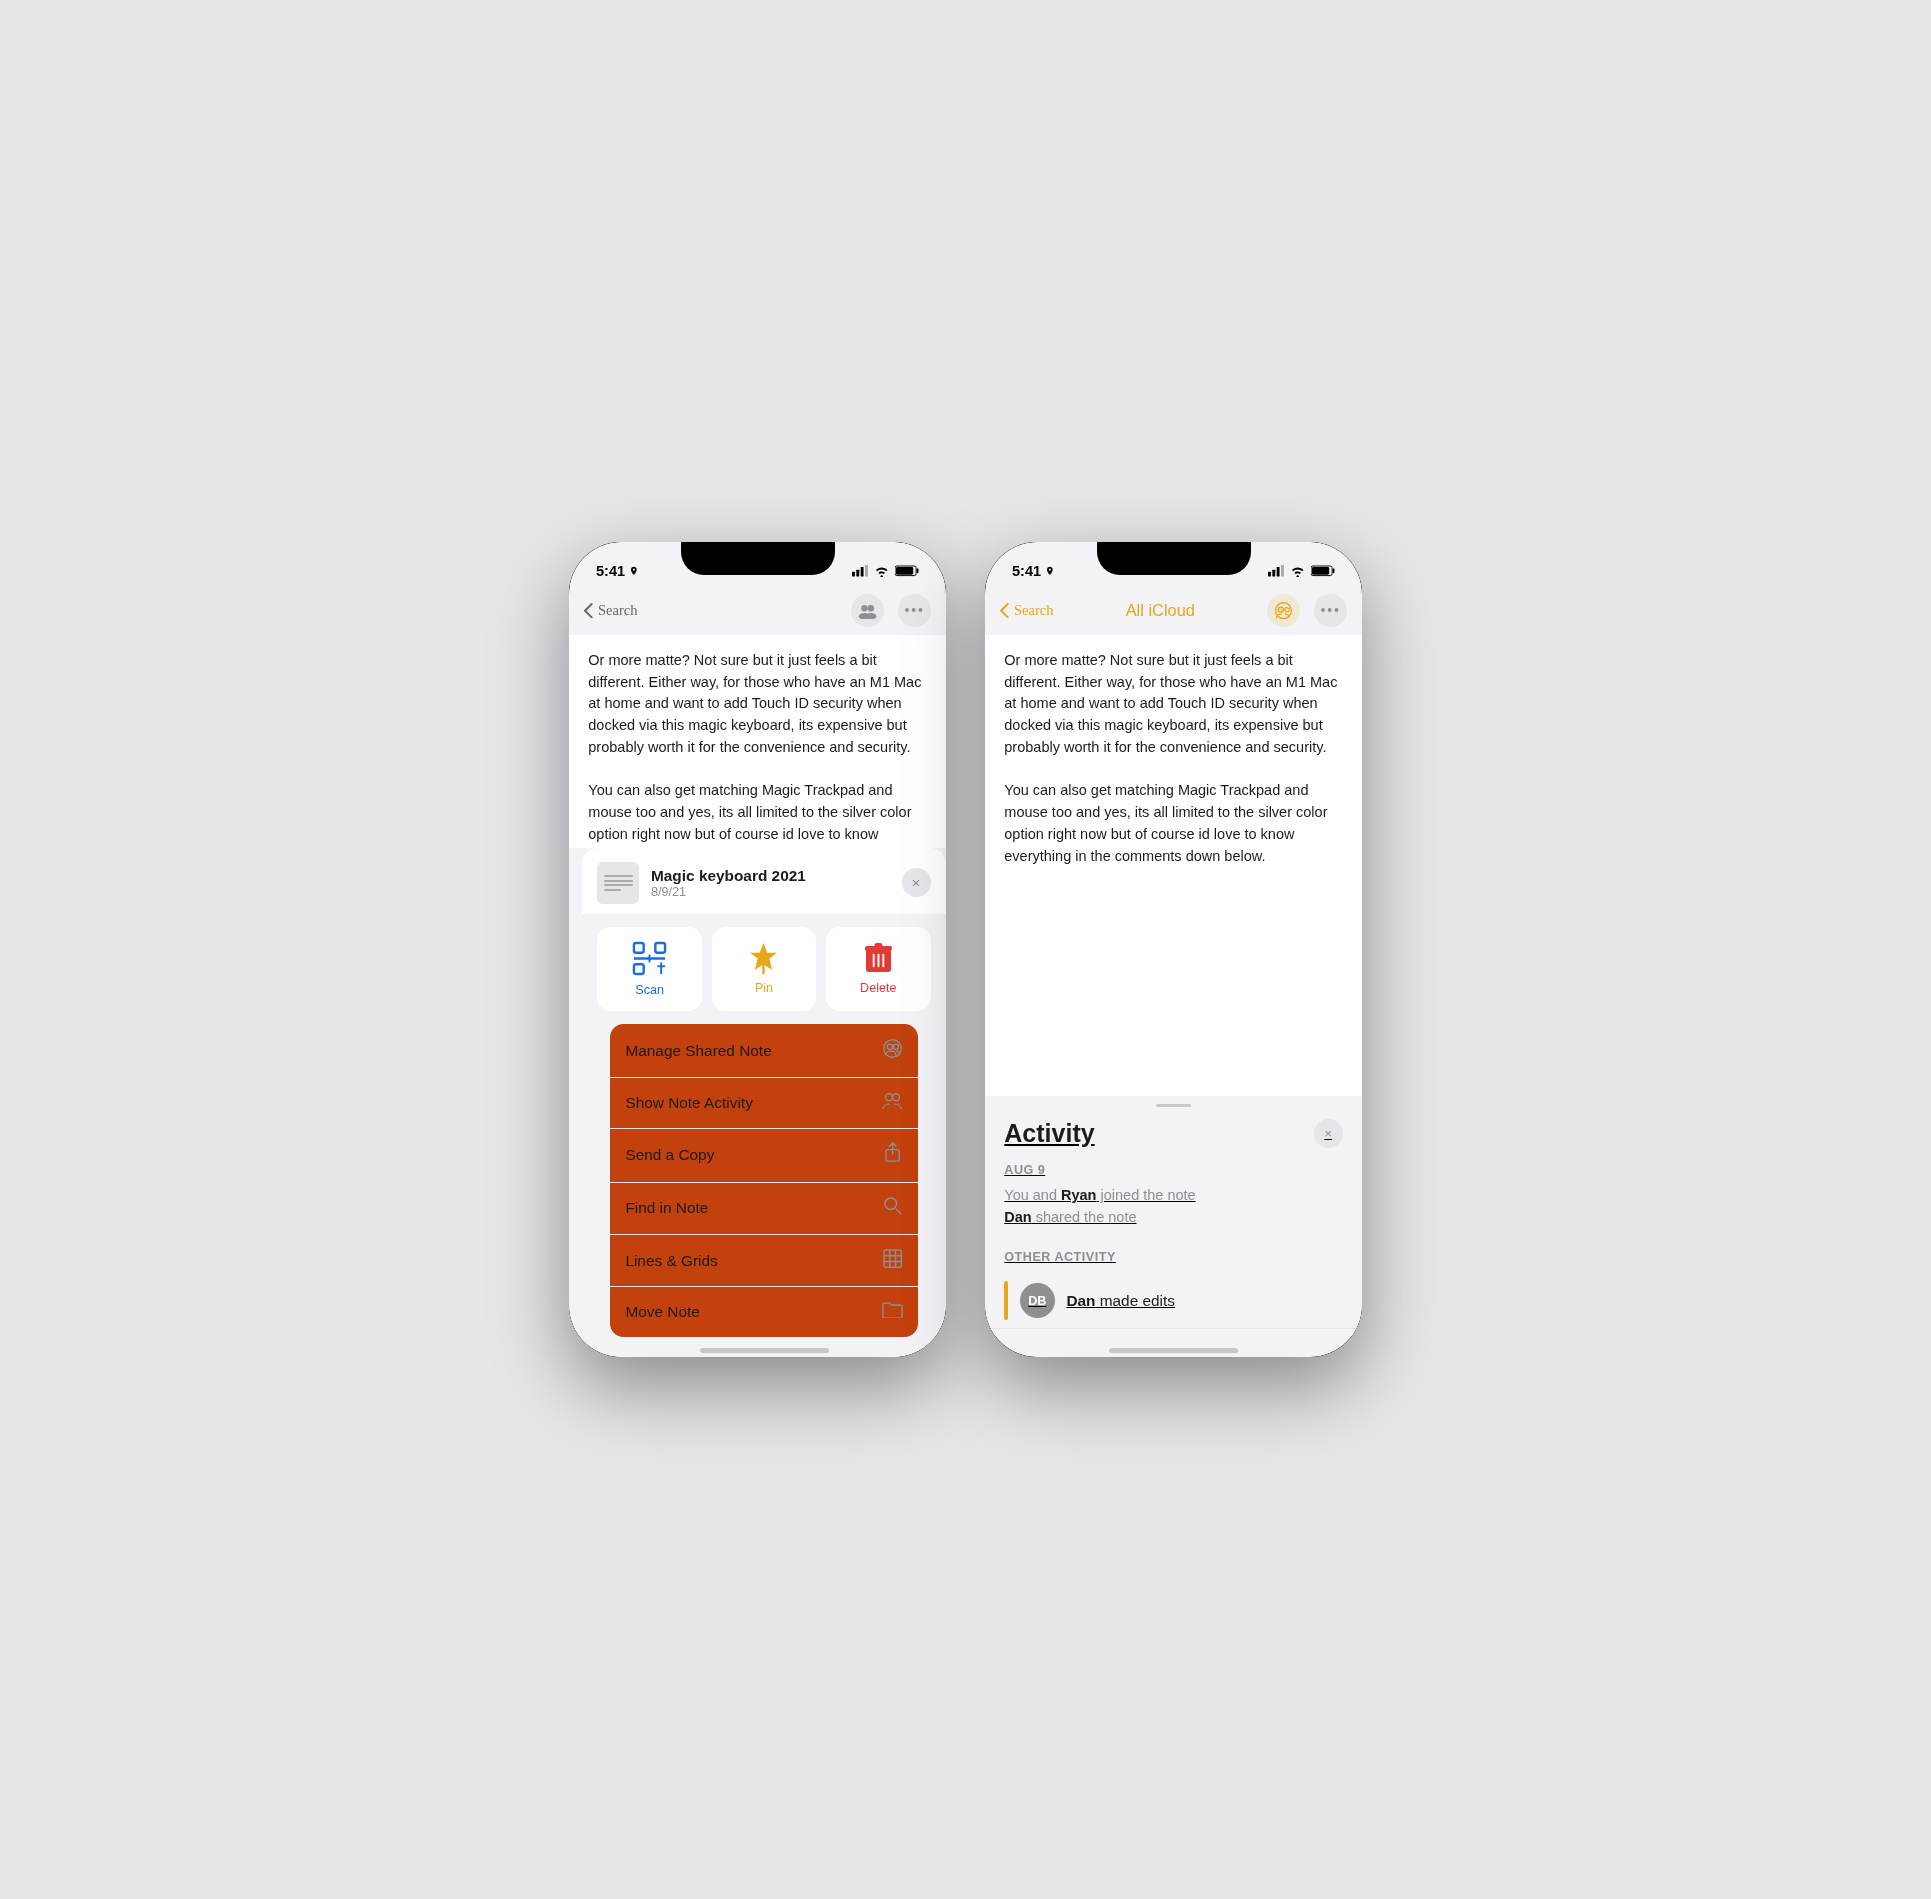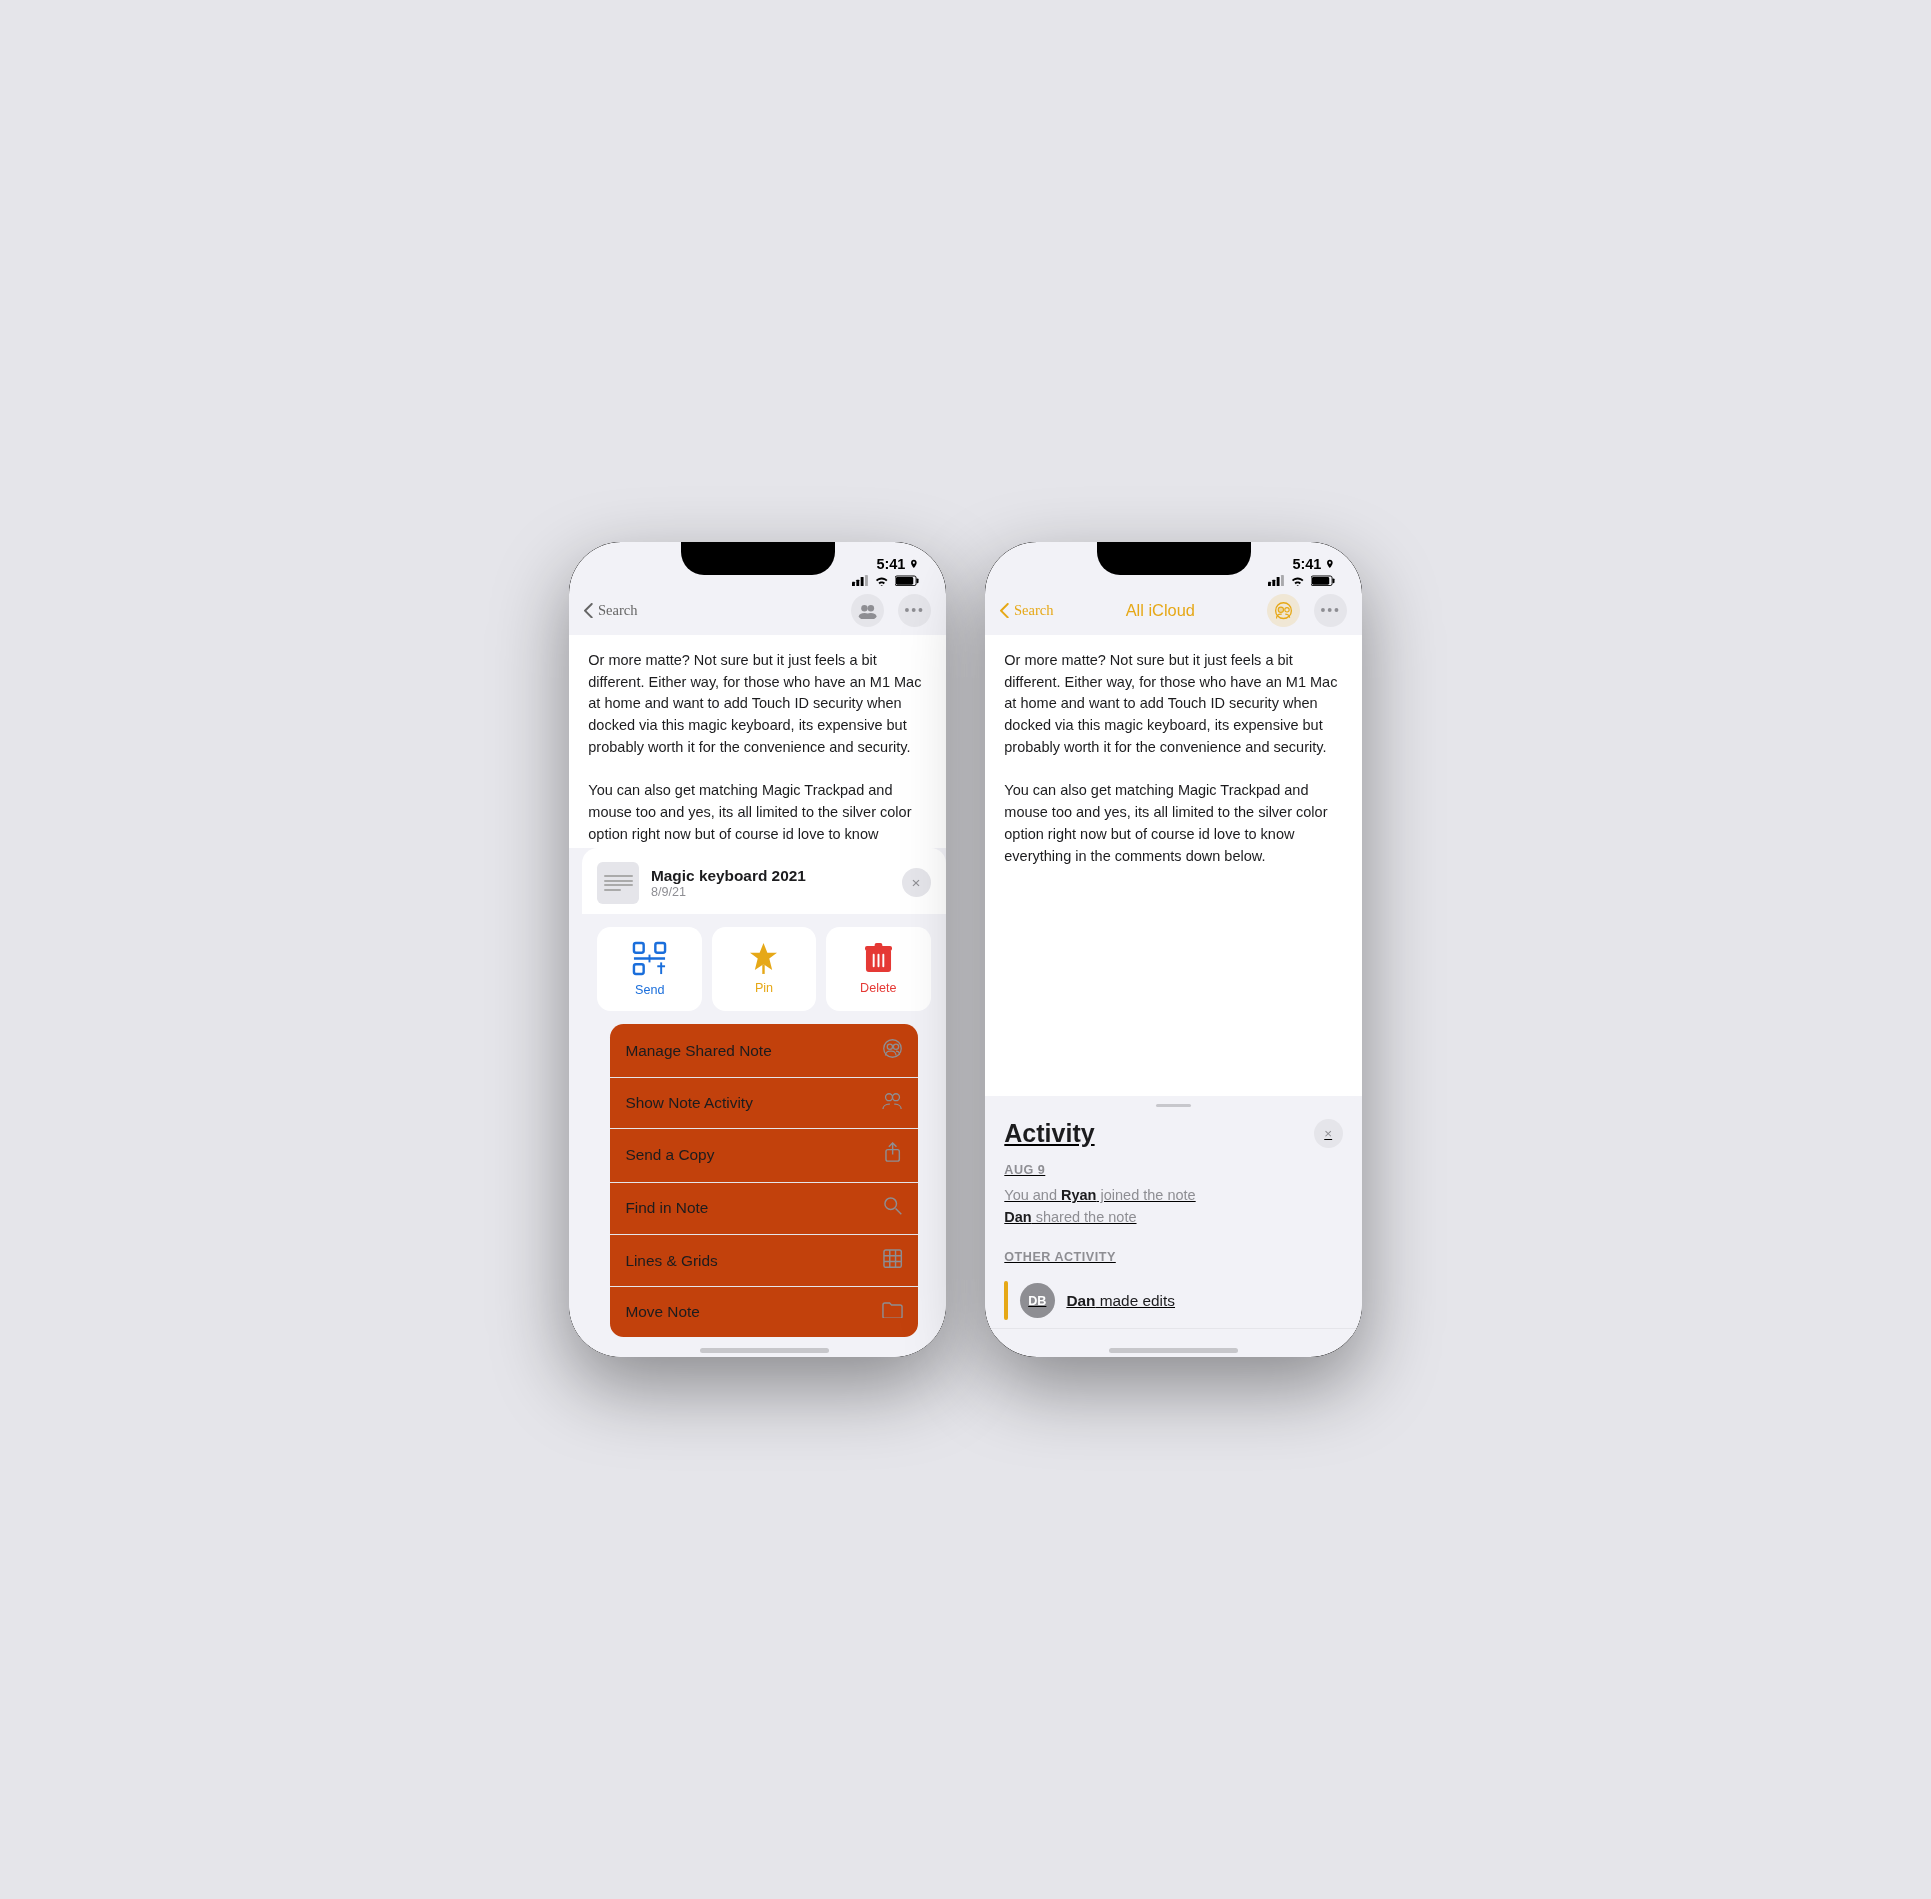--- a/index.html
+++ b/index.html
@@ -45,27 +45,26 @@
       height: 33px;
       background: #000;
       border-radius: 0 0 23px 23px;
       z-index: 100;
     }
 
     
     .status-bar {
       display: flex;
       justify-content: space-between;
-      align-items: flex-end;
+      align-items: center;
       padding: 13.5px 27px 3.9px;
       position: relative;
       z-index: 50;
       height: 48px;
       flex-shrink: 0;
-      flex-direction: column;
     }
     .status-time {
       font-size: 14.5px;
       font-weight: 600;
       color: #000;
       display: flex;
       align-items: center;
       gap: 3.9px;
     }
     .status-icons {
@@ -437,21 +436,21 @@
         <div class="quick-action-btn">
           <svg width="35" height="35" viewBox="0 0 36 36">
             <rect x="2" y="2" width="10" height="10" rx="2" fill="none" stroke="#1a6edb" stroke-width="2.5"></rect>
             <rect x="24" y="2" width="10" height="10" rx="2" fill="none" stroke="#1a6edb" stroke-width="2.5"></rect>
             <rect x="2" y="24" width="10" height="10" rx="2" fill="none" stroke="#1a6edb" stroke-width="2.5"></rect>
             <line x1="2" y1="18" x2="34" y2="18" stroke="#1a6edb" stroke-width="2.5"></line>
             <line x1="18" y1="14" x2="18" y2="22" stroke="#1a6edb" stroke-width="2"></line>
             <line x1="26" y1="26" x2="34" y2="26" stroke="#1a6edb" stroke-width="2"></line>
             <line x1="30" y1="22" x2="30" y2="34" stroke="#1a6edb" stroke-width="2"></line>
           </svg>
-          <span class="quick-action-label scan-label">Send</span>
+          <span class="quick-action-label scan-label">Scan</span>
         </div>
 
         <div class="quick-action-btn">
           <svg width="27" height="31" viewBox="0 0 28 32">
             <path d="M14 0L18 10H28L20 16L23 28L14 22L5 28L8 16L0 10H10Z" fill="#e6a817"></path>
             <line x1="14" y1="22" x2="14" y2="32" stroke="#e6a817" stroke-width="2.5"></line>
           </svg>
           <span class="quick-action-label pin-label">Pin</span>
         </div>
 

